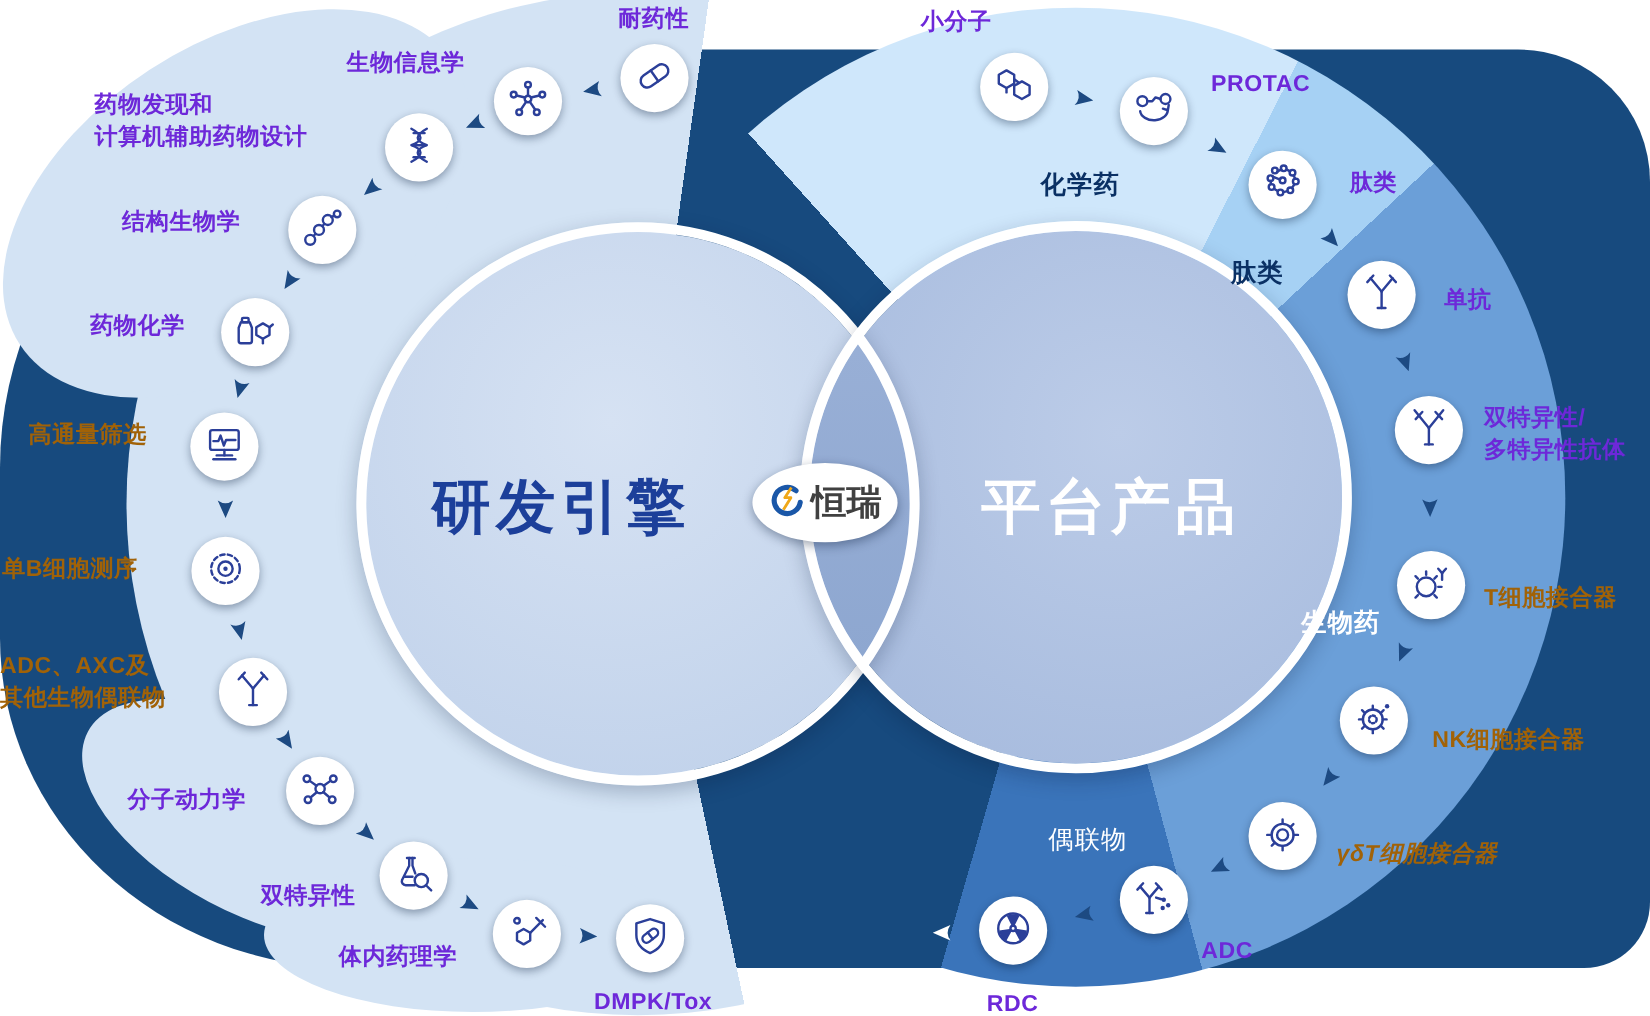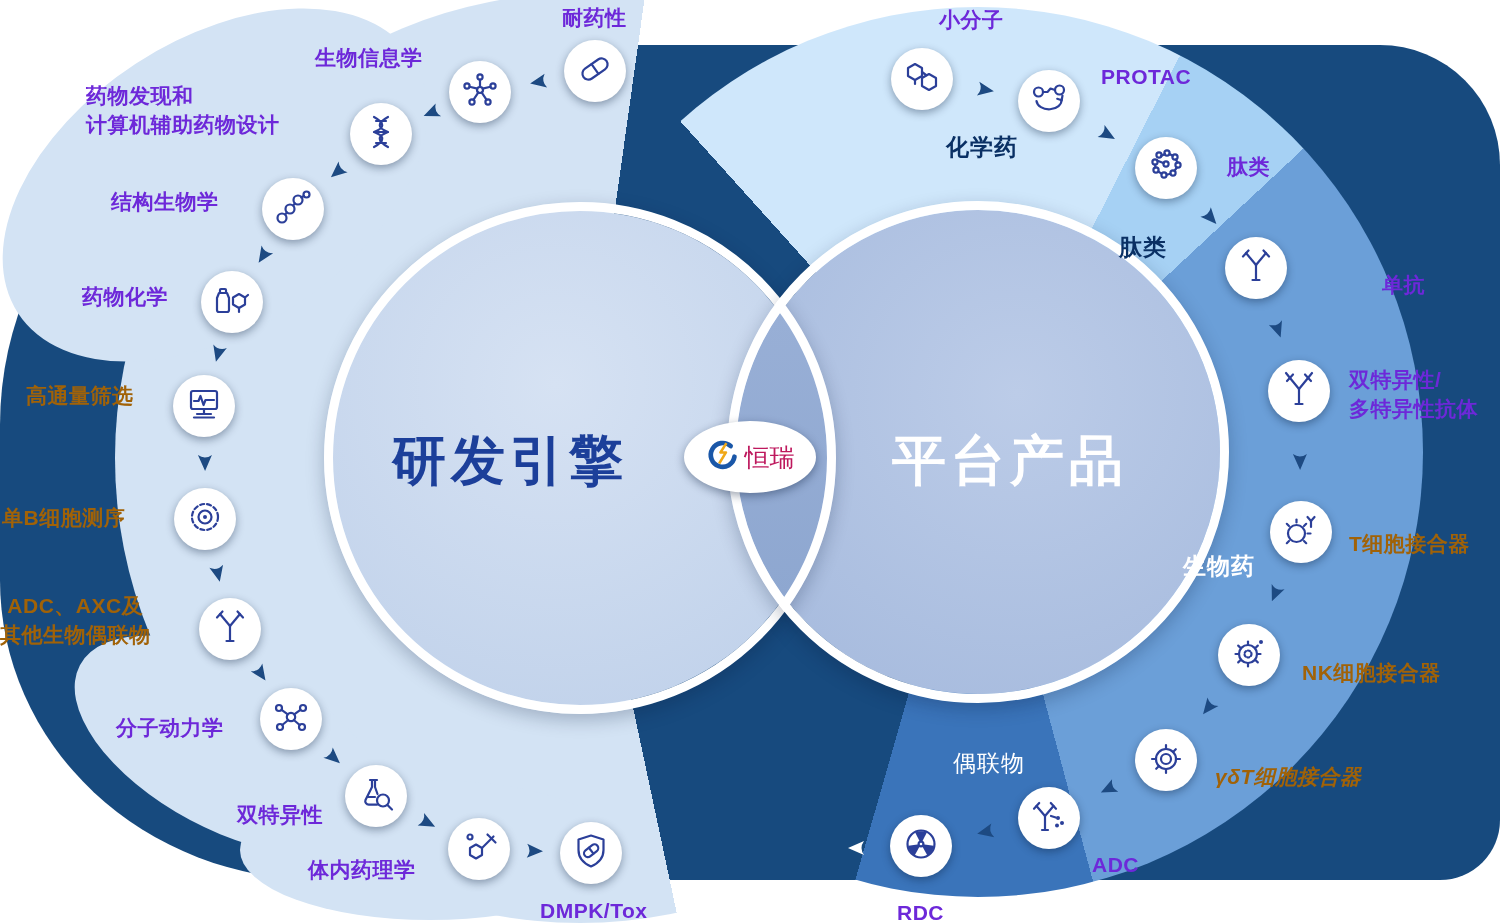--- a/index.html
+++ b/index.html
@@ -28,21 +28,21 @@
   #left-ring{left:324px;top:202px;width:512px;height:512px;box-shadow:0 6px 18px rgba(8,25,55,.25)}
   #right-ring{left:727px;top:201px;width:502px;height:502px;box-shadow:0 6px 18px rgba(8,25,55,.25)}
 
   .big-title{position:absolute;font-size:54px;font-weight:800;letter-spacing:5px;z-index:6;text-align:center}
   #title-left{left:355px;top:425px;width:310px;color:#1c3f9a}
   #title-right{left:865px;top:425px;width:290px;color:#ffffff}
 
   #logo{position:absolute;left:684px;top:421px;width:132px;height:72px;border-radius:50%;background:#fff;
         box-shadow:0 3px 10px rgba(8,25,55,.4);display:flex;align-items:center;justify-content:center;gap:5px;z-index:7}
   #logo svg{width:34px;height:34px}
-  .logo-text{font-size:25px;font-weight:400;color:#be185d}
+  .logo-text{font-size:32px;font-weight:700;color:#404040}
 
   .node{position:absolute;width:62px;height:62px;border-radius:50%;background:#fff;
         box-shadow:0 3px 8px rgba(8,25,55,.38);display:flex;align-items:center;justify-content:center;z-index:7}
   .node svg{width:40px;height:40px;stroke:#2b3f99;fill:none;stroke-width:2.2;stroke-linecap:round;stroke-linejoin:round}
 
   .nlabel{position:absolute;font-size:21px;font-weight:600;line-height:1.38;white-space:pre-line;z-index:8;letter-spacing:.5px}
   .nlabel.dark{color:#6d28d9}
   .nlabel.light{color:#a16207}
   .nlabel.bold{font-weight:800}
 
@@ -80,21 +80,21 @@
   <div id="logo">
     <span>
       <svg viewBox="0 0 40 40">
         <path d="M33.5 22 a14 14 0 1 1 -4.5 -12.5" fill="none" stroke="#1a57a8" stroke-width="5.5" stroke-linecap="round"></path>
         <path d="M24 6 l-7 11 h6.5 l-8 13" fill="none" stroke="#f0a818" stroke-width="3" stroke-linejoin="round"></path>
       </svg>
     </span>
     <span class="logo-text">恒瑞</span>
   </div>
 
-  <div class="sector-label dark" style="left:946px;top:132px">化学药</div>
+  <div class="sector-label dark" style="left:946px;top:152px">化学药</div>
   <div class="sector-label dark" style="left:1119px;top:232px;font-weight:600">肽类</div>
   <div class="sector-label light" style="left:1183px;top:551px;font-weight:600">生物药</div>
   <div class="sector-label light" style="left:953px;top:748px;font-weight:400">偶联物</div>
 
   <div id="nodes-layer">
       <div class="node" style="left: 564px; top: 40px;">
         <span><svg viewBox="0 0 40 40">
             <g transform="rotate(-35 20 20)">
               <rect x="6" y="14" width="28" height="12" rx="6"></rect>
               <line x1="20" y1="14" x2="20" y2="26"></line>
@@ -172,21 +172,21 @@
       <div class="node" style="left: 199px; top: 598px;">
         <span><svg viewBox="0 0 40 40">
             <line x1="20" y1="34" x2="20" y2="19"></line>
             <line x1="20" y1="19" x2="10" y2="7"></line>
             <line x1="20" y1="19" x2="30" y2="7"></line>
             <line x1="7" y1="10.5" x2="12.5" y2="4.5"></line>
             <line x1="33" y1="10.5" x2="27.5" y2="4.5"></line>
             <line x1="16.5" y1="34" x2="23.5" y2="34"></line>
           </svg></span>
       </div>
-      <div class="nlabel light" style="left: 0px; top: 592px; text-align: center;">ADC、AXC及
+      <div class="nlabel light" style="left: 0px; top: 592px;">ADC、AXC及
 其他生物偶联物</div>
       <div class="node" style="left: 260px; top: 688px;">
         <span><svg viewBox="0 0 40 40">
             <circle cx="20" cy="20" r="4.2"></circle>
             <circle cx="8" cy="11" r="3"></circle>
             <circle cx="32" cy="11" r="3"></circle>
             <circle cx="9" cy="30" r="3"></circle>
             <circle cx="31" cy="30" r="3"></circle>
             <line x1="16.8" y1="17.4" x2="10.6" y2="12.9"></line>
             <line x1="23.2" y1="17.4" x2="29.4" y2="12.9"></line>
@@ -282,21 +282,21 @@
         </svg>
       </div>
       <div class="node" style="left: 891px; top: 48px;">
         <span><svg viewBox="0 0 40 40">
             <polygon points="13,7 20,11 20,19 13,23 6,19 6,11"></polygon>
             <polygon points="27,17 34,21 34,29 27,33 20,29 20,21"></polygon>
             <line x1="20" y1="15" x2="24" y2="18"></line>
             <line x1="13" y1="23" x2="13" y2="27"></line>
           </svg></span>
       </div>
-      <div class="nlabel dark" style="left: 939px; top: 6px;">小分子</div>
+      <div class="nlabel dark" style="left: 837px; top: 6px;">小分子</div>
       <div class="node" style="left: 1018px; top: 70px;">
         <span><svg viewBox="0 0 40 40">
             <circle cx="9.5" cy="13" r="4.5"></circle>
             <circle cx="30.5" cy="11" r="4.5"></circle>
             <polyline points="14,13 18.5,13 21.5,9.5 26,11"></polyline>
             <path d="M7.5 22 a12.5 9 0 0 0 25 -1.5"></path>
             <polyline points="33.5,16.5 32.7,21.2 28.2,19.8"></polyline>
           </svg></span>
       </div>
       <div class="nlabel dark" style="left: 1101px; top: 63px;">PROTAC</div>
@@ -325,21 +325,21 @@
       <div class="node" style="left: 1225px; top: 237px;">
         <span><svg viewBox="0 0 40 40">
             <line x1="20" y1="34" x2="20" y2="19"></line>
             <line x1="20" y1="19" x2="10" y2="7"></line>
             <line x1="20" y1="19" x2="30" y2="7"></line>
             <line x1="7" y1="10.5" x2="12.5" y2="4.5"></line>
             <line x1="33" y1="10.5" x2="27.5" y2="4.5"></line>
             <line x1="16.5" y1="34" x2="23.5" y2="34"></line>
           </svg></span>
       </div>
-      <div class="nlabel dark" style="left: 1382px; top: 259px; margin-top: 12px;">单抗</div>
+      <div class="nlabel dark" style="left: 1313px; top: 259px;">单抗</div>
       <div class="node" style="left: 1268px; top: 360px;">
         <span><svg viewBox="0 0 40 40">
             <line x1="20" y1="35" x2="20" y2="20"></line>
             <line x1="20" y1="20" x2="11" y2="9"></line>
             <line x1="20" y1="20" x2="29" y2="9"></line>
             <line x1="8" y1="12" x2="14" y2="5.5"></line>
             <line x1="32" y1="12" x2="26" y2="5.5"></line>
             <line x1="11" y1="9" x2="7" y2="4"></line>
             <line x1="29" y1="9" x2="33" y2="4"></line>
             <line x1="16.5" y1="35" x2="23.5" y2="35"></line>

